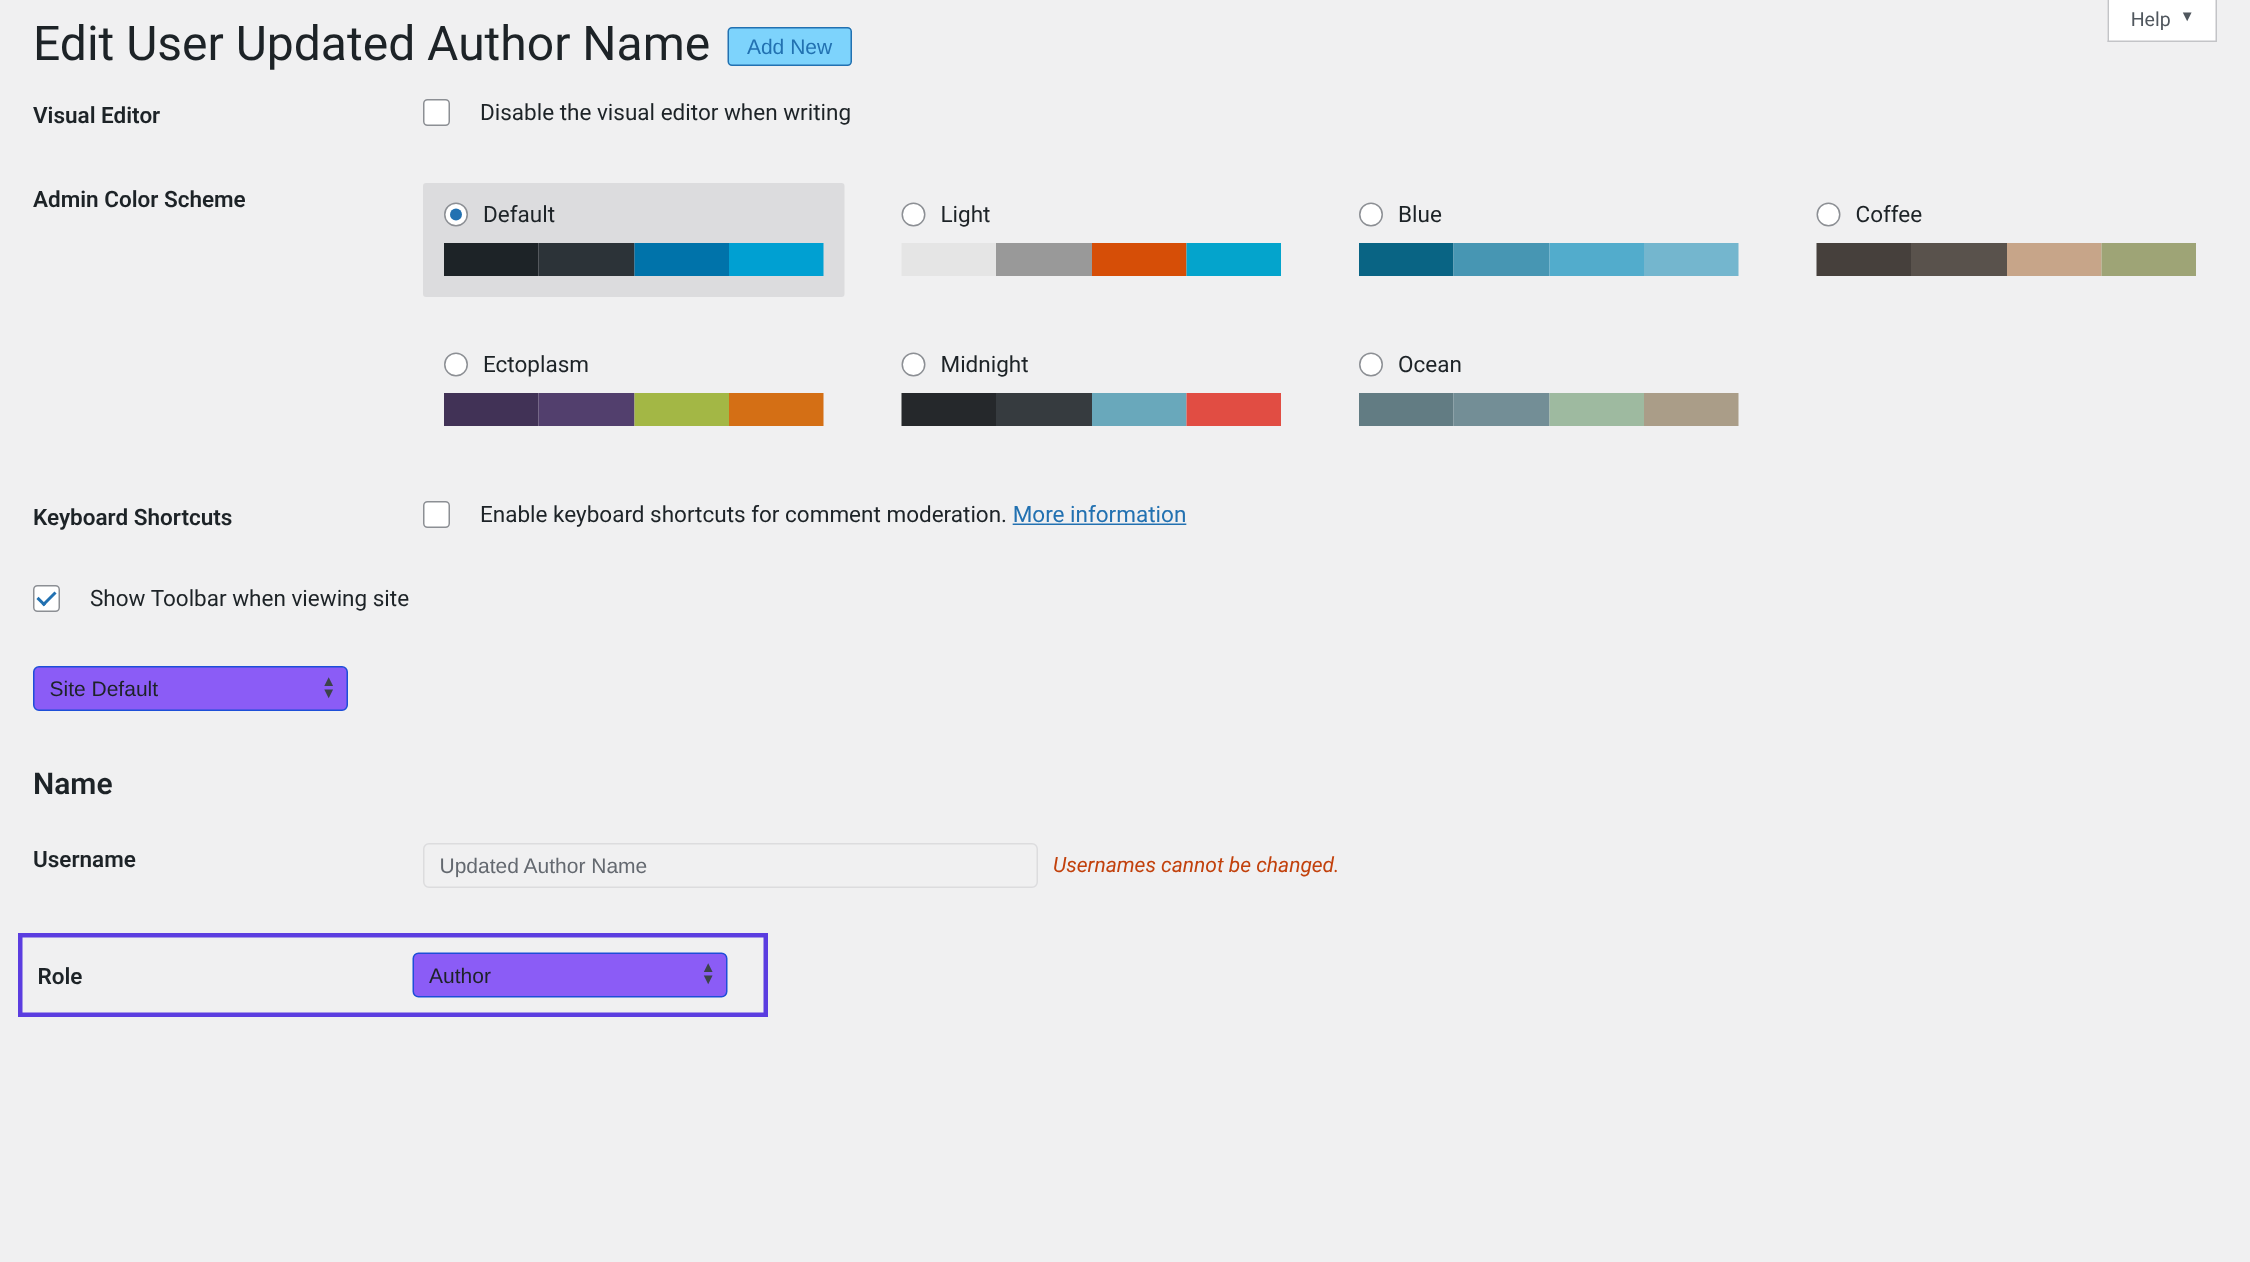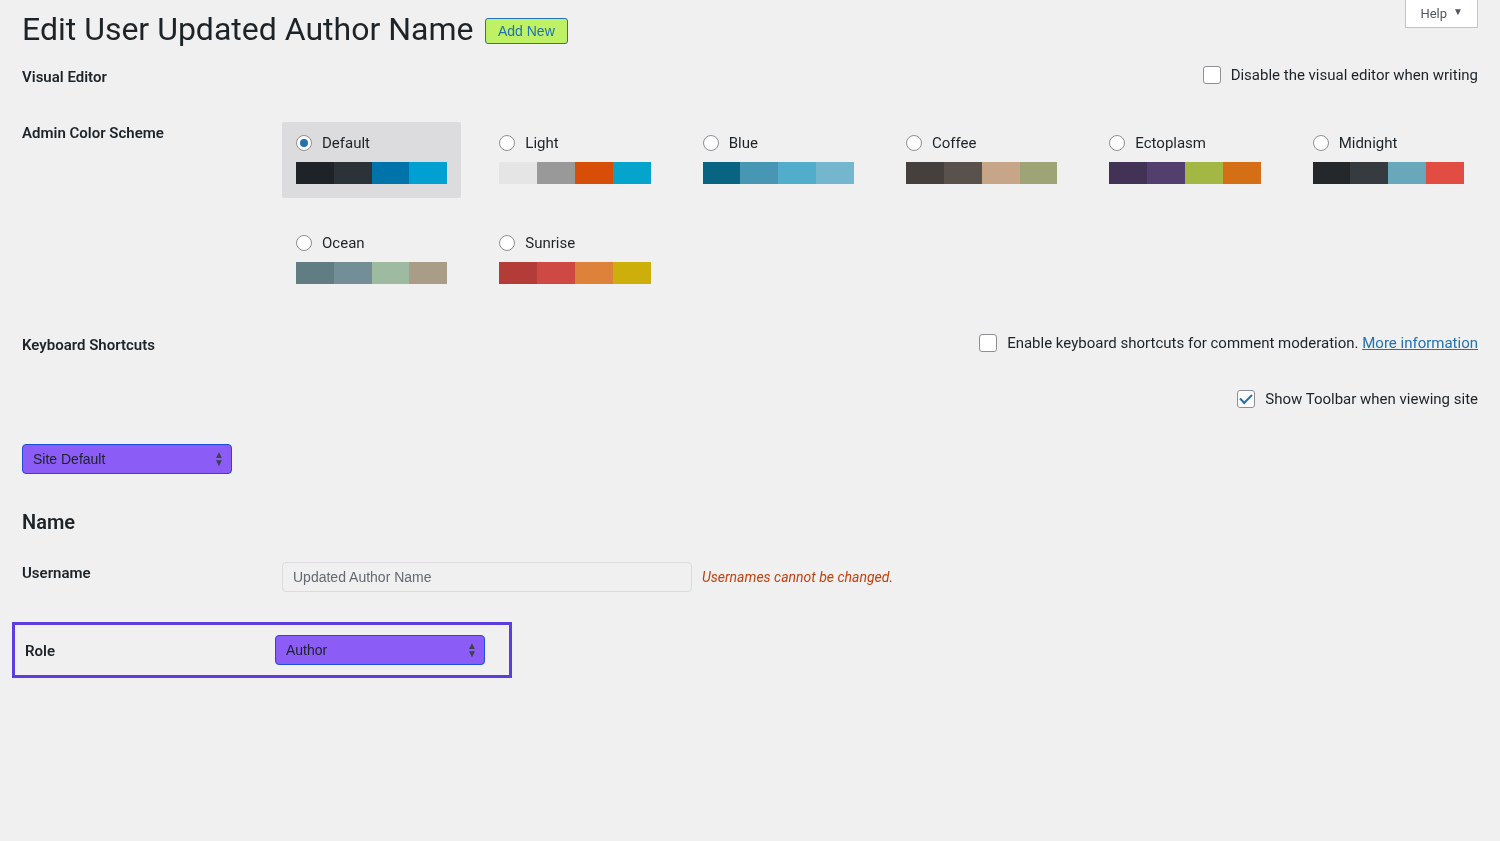--- a/index.html
+++ b/index.html
@@ -28,21 +28,21 @@
   h1.title {
     font-size: 32px;
     font-weight: 400;
     margin: 10px 0 18px 0;
     display: inline-block;
     color: #1d2327;
   }
   .add-new {
     display: inline-block;
     margin-left: 8px;
-    background: #bef264;
+    background: #7dd3fc;
     border: 1px solid #2271b1;
     color: #2271b1;
     font-size: 14px;
     padding: 4px 12px;
     border-radius: 3px;
     cursor: pointer;
     position: relative; top: -4px;
   }
   h2.section {
     font-size: 20px;
@@ -57,42 +57,42 @@
   }
   .row.tight { margin-bottom: 30px; }
   .row-label {
     width: 260px;
     font-weight: 600;
     font-size: 15px;
     color: #1d2327;
     padding-top: 2px;
   }
   .row-body { flex: 1; }
-  .cb-line { display: flex; align-items: center; gap: 10px; justify-content: flex-end; }
+  .cb-line { display: flex; align-items: center; gap: 20px; }
   .cb {
     width: 18px; height: 18px;
     border: 1px solid #8c8f94;
     background: #fff;
     border-radius: 3px;
     display: inline-flex; align-items: center; justify-content: center;
     cursor: pointer;
   }
   .cb.checked::after {
     content: "";
     width: 10px; height: 5px;
     border-left: 2.5px solid #2271b1;
     border-bottom: 2.5px solid #2271b1;
     transform: rotate(-45deg);
     margin-top: -3px;
   }
   .cb-text { font-size: 15px; color: #1d2327; }
   .link { color: #2271b1; text-decoration: underline; cursor: pointer; }
   .scheme-grid {
     display: grid;
-    grid-template-columns: repeat(6, 1fr);
+    grid-template-columns: repeat(4, 1fr);
     gap: 24px 24px;
     max-width: 1200px;
   }
   .scheme {
     padding: 12px 14px 14px 14px;
     cursor: pointer;
     border-radius: 2px;
   }
   .scheme.selected { background: #dcdcde; }
   .scheme-head { display: flex; align-items: center; gap: 10px; margin-bottom: 10px; font-size: 15px; }
@@ -253,32 +253,20 @@
               <span class="radio"></span>
               <span>Ocean</span>
             </div>
             <div class="swatch">
               <div style="background: rgb(98, 124, 131);"></div>
               <div style="background: rgb(115, 142, 150);"></div>
               <div style="background: rgb(158, 186, 160);"></div>
               <div style="background: rgb(170, 157, 136);"></div>
             </div>
           </div>
-          <div class="scheme">
-            <div class="scheme-head">
-              <span class="radio"></span>
-              <span>Sunrise</span>
-            </div>
-            <div class="swatch">
-              <div style="background: rgb(180, 60, 56);"></div>
-              <div style="background: rgb(207, 73, 68);"></div>
-              <div style="background: rgb(221, 130, 59);"></div>
-              <div style="background: rgb(204, 175, 11);"></div>
-            </div>
-          </div>
         </div>
     </div>
   </div>
 
   
   <div class="row">
     <div class="row-label">Keyboard Shortcuts</div>
     <div class="row-body">
       <div class="cb-line">
         <span class="cb"></span>

